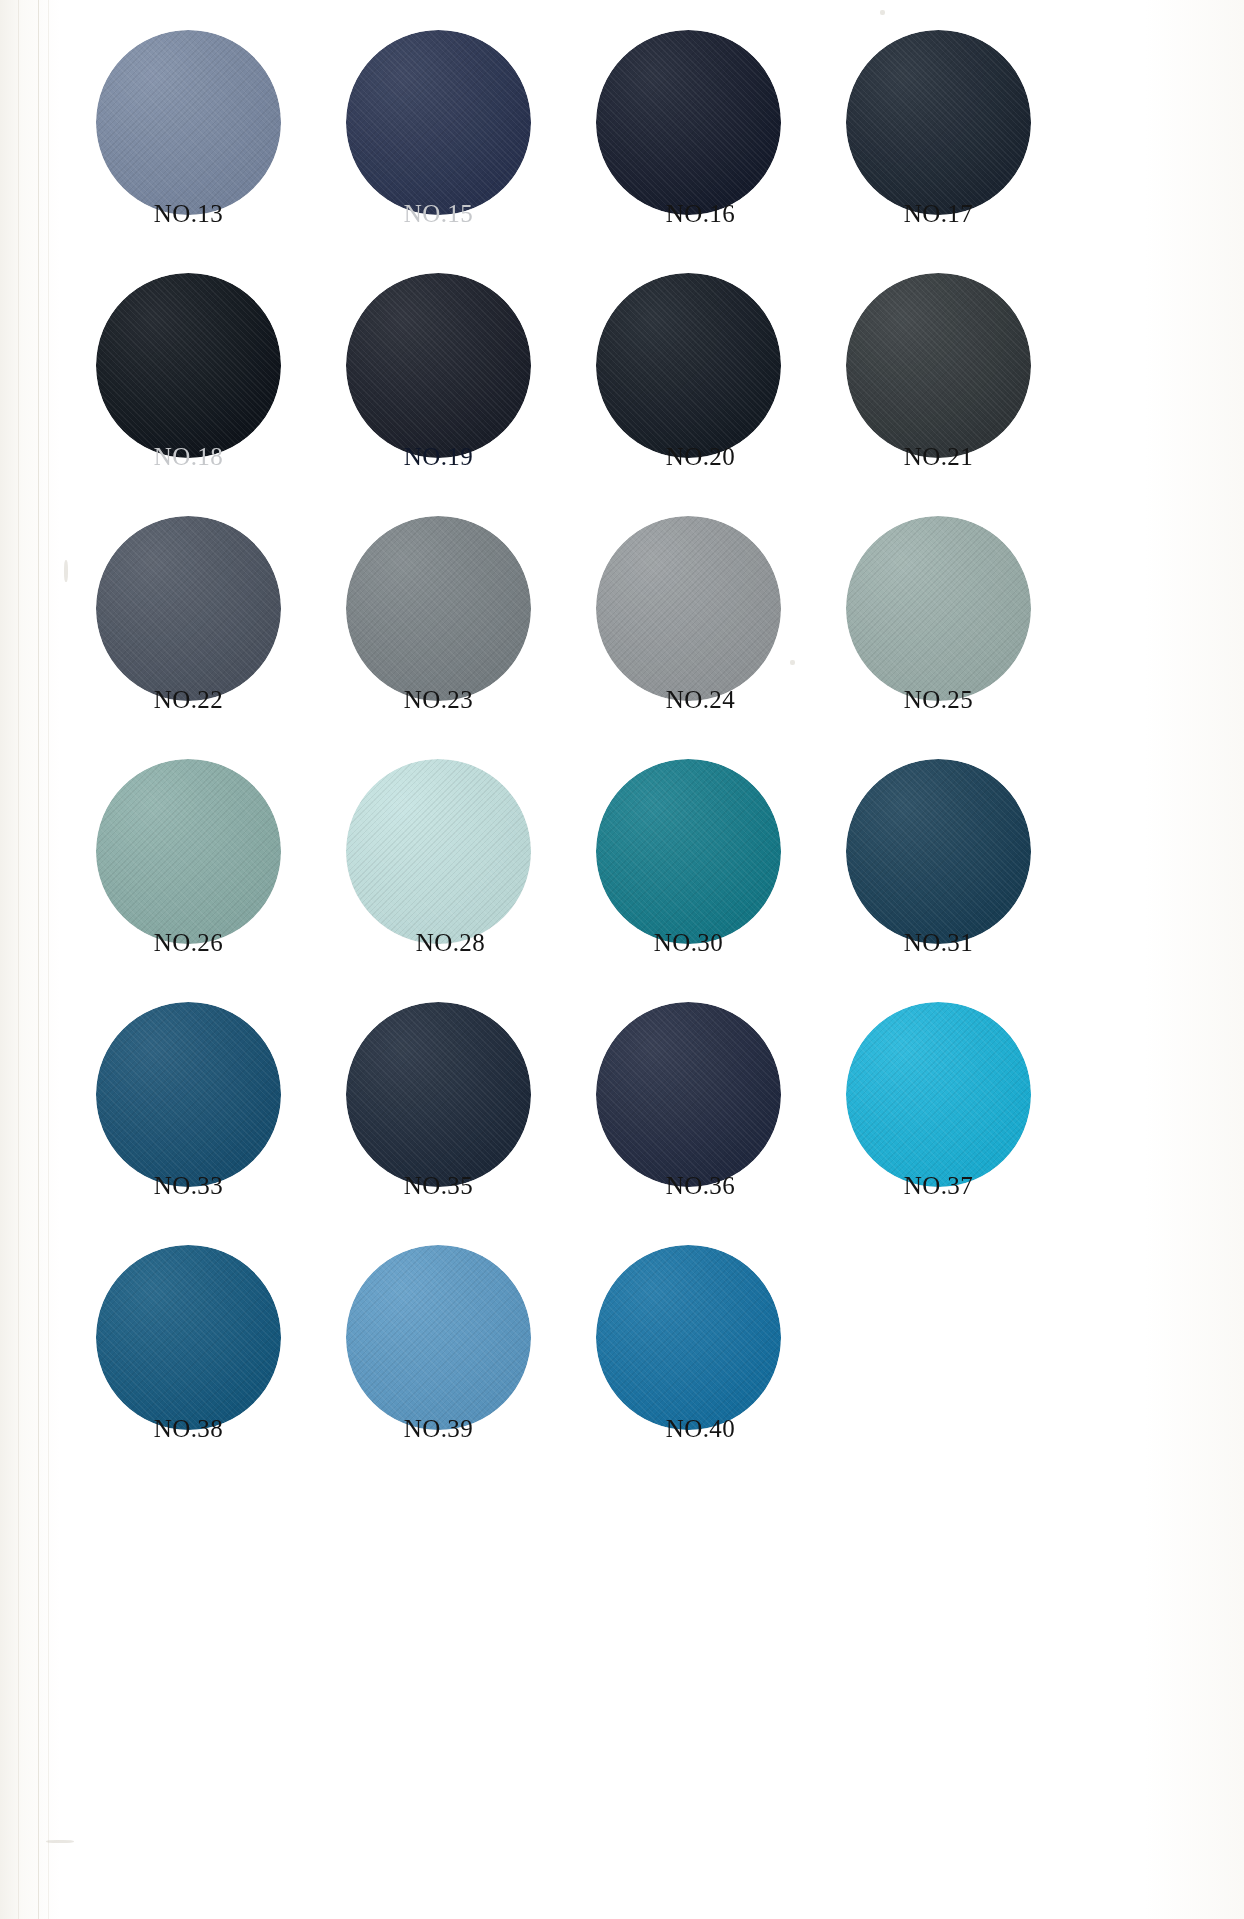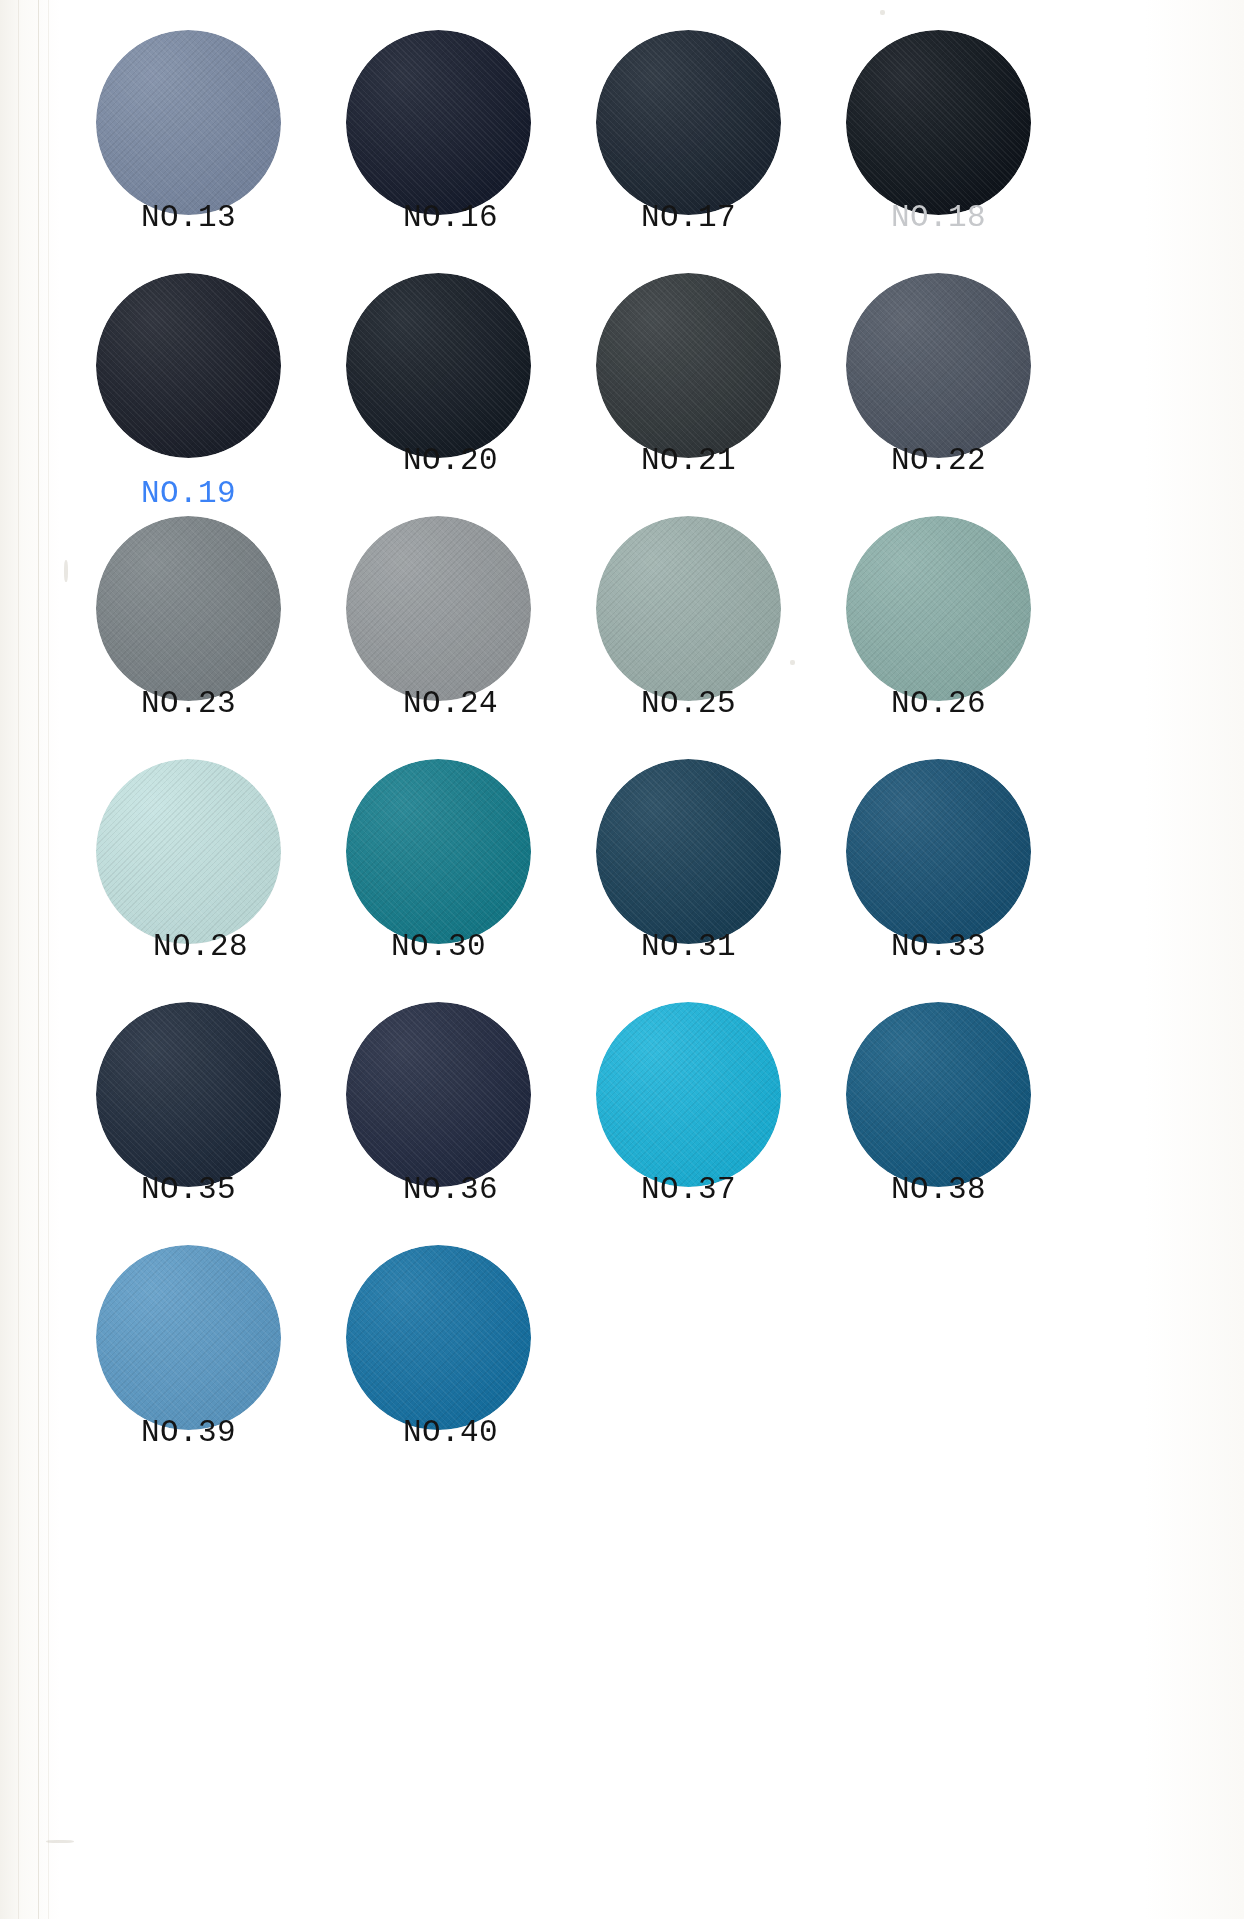--- a/index.html
+++ b/index.html
@@ -101,29 +101,29 @@
     border-radius: 5px 5px 0 0;
     z-index: 3;
   }
 
   .swatch-label {
     position: absolute;
     left: 18px;
     width: 185px;
     top: 178px;
     text-align: center;
-    font-family: Liberation Mono, monospace;
-    font-size: 31px;
+    font-family: Liberation Serif, serif;
+    font-size: 25px;
     letter-spacing: .4px;
     color: #141414;
     z-index: 4;
     white-space: nowrap;
   }
   .swatch-label.faded  { color: #c6c8cb; }
-  .swatch-label.dim    { color: #3b82f6; margin-top: 33px; }
+  .swatch-label.dim    { color: #0f172a; }
 
   
   .swatch-cell.shift-r .swatch-label { transform: translateX(12px); text-align: center; }
 </style>
 </head>
 <body>
 
 <div id="sheet">
 
   <div id="paper-texture"></div>
@@ -139,20 +139,27 @@
   <div class="paper-speck" style="left:46px;top:1840px;width:28px;height:3px;"></div>
 
   <div id="grid">
       <div class="swatch-cell ">
         <div class="pan" style="background: rgb(123, 138, 164);">
           <div class="pan-fill"></div>
         </div>
         <div class="pan-notch"></div>
         <div class="swatch-label ">NO.13</div>
       </div>
+      <div class="swatch-cell ">
+        <div class="pan" style="background: rgb(43, 53, 83);">
+          <div class="pan-fill"></div>
+        </div>
+        <div class="pan-notch"></div>
+        <div class="swatch-label faded">NO.15</div>
+      </div>
       <div class="swatch-cell shift-r">
         <div class="pan" style="background: rgb(23, 29, 46);">
           <div class="pan-fill"></div>
         </div>
         <div class="pan-notch"></div>
         <div class="swatch-label ">NO.16</div>
       </div>
       <div class="swatch-cell ">
         <div class="pan" style="background: rgb(29, 39, 51);">
           <div class="pan-fill"></div>

